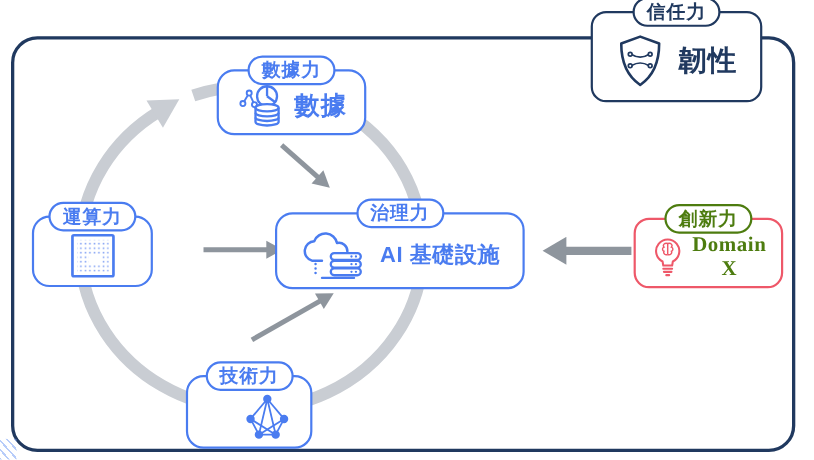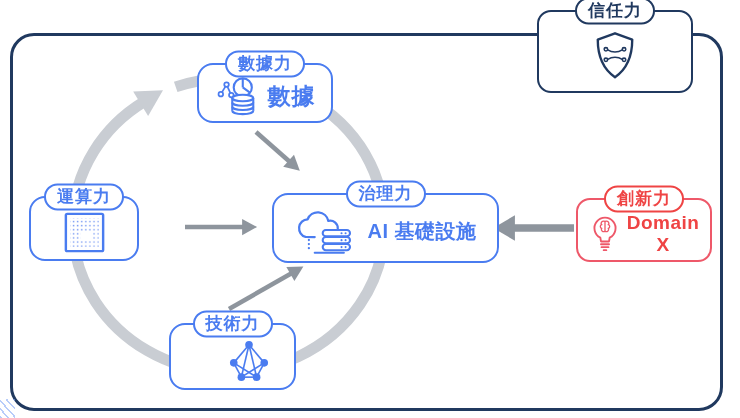--- a/index.html
+++ b/index.html
@@ -19,33 +19,33 @@
   }
   svg.layer{position:absolute;left:0;top:0;z-index:1;}
   
   .node{
     position:absolute;background:#fff;box-sizing:border-box;
     border-radius:16px;z-index:2;display:flex;align-items:center;justify-content:center;
     gap:7px;padding-top:7px;
   }
   .node.blue{border:2.6px solid #4a7cf0;color:#4a7cf0;}
   .node.navy{border:2.6px solid #20395f;color:#20395f;border-radius:14px;}
-  .node.red{border:2.6px solid #ee5869;color:#ef4444;border-radius:14px;}
+  .node.red{border:2.6px solid #ee5869;color:#4d7c0f;border-radius:14px;}
   .pill{
     position:absolute;left:50%;top:0;transform:translate(-50%,-54%);
     background:#fff;border:2.6px solid currentColor;border-radius:999px;
     padding:0 11px;font-size:17px;font-weight:700;line-height:23px;
     white-space:nowrap;letter-spacing:1px;
   }
   .nlabel{font-weight:700;letter-spacing:1px;}
   .lbl-25{font-size:23px;}
   .lbl-22{font-size:20px;letter-spacing:.5px;}
   .lbl-26{font-size:26px;}
   .domain-col{display:flex;flex-direction:column;align-items:center;line-height:1.12;
-    font-weight:700;font-size:19px;letter-spacing:.5px;}
+    font-weight:700;font-size:19px;letter-spacing:.5px;font-family:Liberation Serif, serif;}
   .icon{flex:0 0 auto;display:block;}
 </style>
 </head>
 <body>
 
 <div id="canvas">
 
   <div class="frame"></div>
   <div class="corner-stripes"></div>
 
@@ -105,21 +105,21 @@
         <pattern id="chipDots" width="4.4" height="4.4" patternUnits="userSpaceOnUse">
           <rect x="0.7" y="0.7" width="1.5" height="1.5" fill="#7b9cf3"></rect>
         </pattern>
       </defs>
       <rect x="2" y="2" width="40" height="40" rx="1.5" fill="#fff" stroke="#4a7cf0" stroke-width="2.6"></rect>
       <rect x="6.5" y="6.5" width="31" height="31" fill="url(#chipDots)"></rect>
       <rect x="18" y="21" width="13" height="10" fill="#fff"></rect>
     </svg>
   </div>
 
-  <div class="node blue" style="left:272px;top:193px;width:227px;height:70px;gap:9px;">
+  <div class="node blue" style="left:250px;top:193px;width:227px;height:70px;gap:9px;">
     <div class="pill">治理力</div>
     <svg class="icon" width="64" height="49" viewBox="0 0 68 52">
       <path d="M46.5,23 a8,8 0 0 0 -10,-8.2 A11.5,11.5 0 0 0 14.5,13 A9.6,9.6 0 0 0 12.3,31.8 L22,31.9" fill="#fff" stroke="#4a7cf0" stroke-width="2.4" stroke-linecap="round" stroke-linejoin="round"></path>
       <path d="M15.8,35 V47" stroke="#4a7cf0" stroke-width="2.4" fill="none" stroke-dasharray="0.1 4.2" stroke-linecap="round"></path>
       <g stroke="#4a7cf0" stroke-width="2.2" fill="#fff">
         <rect x="30.5" y="24.5" width="29" height="6.6" rx="3.3"></rect>
         <rect x="30.5" y="31.9" width="29" height="6.6" rx="3.3"></rect>
         <rect x="30.5" y="39.3" width="29" height="6.6" rx="3.3"></rect>
       </g>
       <g fill="#4a7cf0">
@@ -128,21 +128,21 @@
         <circle cx="50.5" cy="35.2" r="1.1"></circle>
           <circle cx="54.8" cy="35.2" r="1.1"></circle>
         <circle cx="50.5" cy="42.6" r="1.1"></circle>
           <circle cx="54.8" cy="42.6" r="1.1"></circle>
       </g>
       <line x1="22" y1="48.5" x2="53" y2="48.5" stroke="#4a7cf0" stroke-width="2.2" stroke-linecap="round"></line>
     </svg>
     <span class="nlabel lbl-22">AI 基礎設施</span>
   </div>
 
-  <div class="node blue" style="left:169px;top:323px;width:127px;height:67px;padding-left:32px;">
+  <div class="node blue" style="left:169px;top:341px;width:115px;height:67px;padding-left:32px;">
     <div class="pill">技術力</div>
     <svg class="icon" width="40" height="44" viewBox="0 0 42 46">
       <g stroke="#4a7cf0" stroke-width="1.7">
         <line x1="21" y1="7" x2="5" y2="26"></line>
           <line x1="21" y1="7" x2="37" y2="26"></line>
         <line x1="21" y1="7" x2="13" y2="41"></line>
           <line x1="21" y1="7" x2="29" y2="41"></line>
         <line x1="5" y1="26" x2="13" y2="41"></line>
           <line x1="37" y1="26" x2="29" y2="41"></line>
         <line x1="5" y1="26" x2="29" y2="41"></line>
@@ -165,20 +165,21 @@
       <path d="M24,2.5 L43,9.5 C43,28 36.5,42.5 24,51 C11.5,42.5 5,28 5,9.5 Z" fill="#fff" stroke="#20395f" stroke-width="2.6" stroke-linejoin="round"></path>
       <g stroke="#20395f" fill="none" stroke-width="1.7">
         <path d="M15.5,20.5 Q24,25.8 32.5,20.5"></path>
         <path d="M15.5,31.5 Q24,26.4 32.5,31.5"></path>
         <circle cx="14" cy="20.2" r="1.9" fill="#fff"></circle>
           <circle cx="34" cy="20.2" r="1.9" fill="#fff"></circle>
         <circle cx="14" cy="31.8" r="1.9" fill="#fff"></circle>
           <circle cx="34" cy="31.8" r="1.9" fill="#fff"></circle>
       </g>
     </svg>
+    <span class="nlabel lbl-26">韌性</span>
   </div>
 
   <div class="node red" style="left:576px;top:198px;width:136px;height:64px;gap:6px;">
     <div class="pill">創新力</div>
     <svg class="icon" width="32" height="43" viewBox="0 0 34 46">
       <path d="M12,27.5 A11.3,11.3 0 1 1 22,27.5 L21.3,31.5 H12.7 Z" fill="#fff" stroke="#ee5869" stroke-width="2" stroke-linejoin="round"></path>
       <g stroke="#ee5869" stroke-width="2" stroke-linecap="round">
         <line x1="12.7" y1="34.5" x2="21.3" y2="34.5"></line>
         <line x1="13.3" y1="37.6" x2="20.7" y2="37.6"></line>
         <line x1="15.6" y1="40.8" x2="18.4" y2="40.8"></line>

